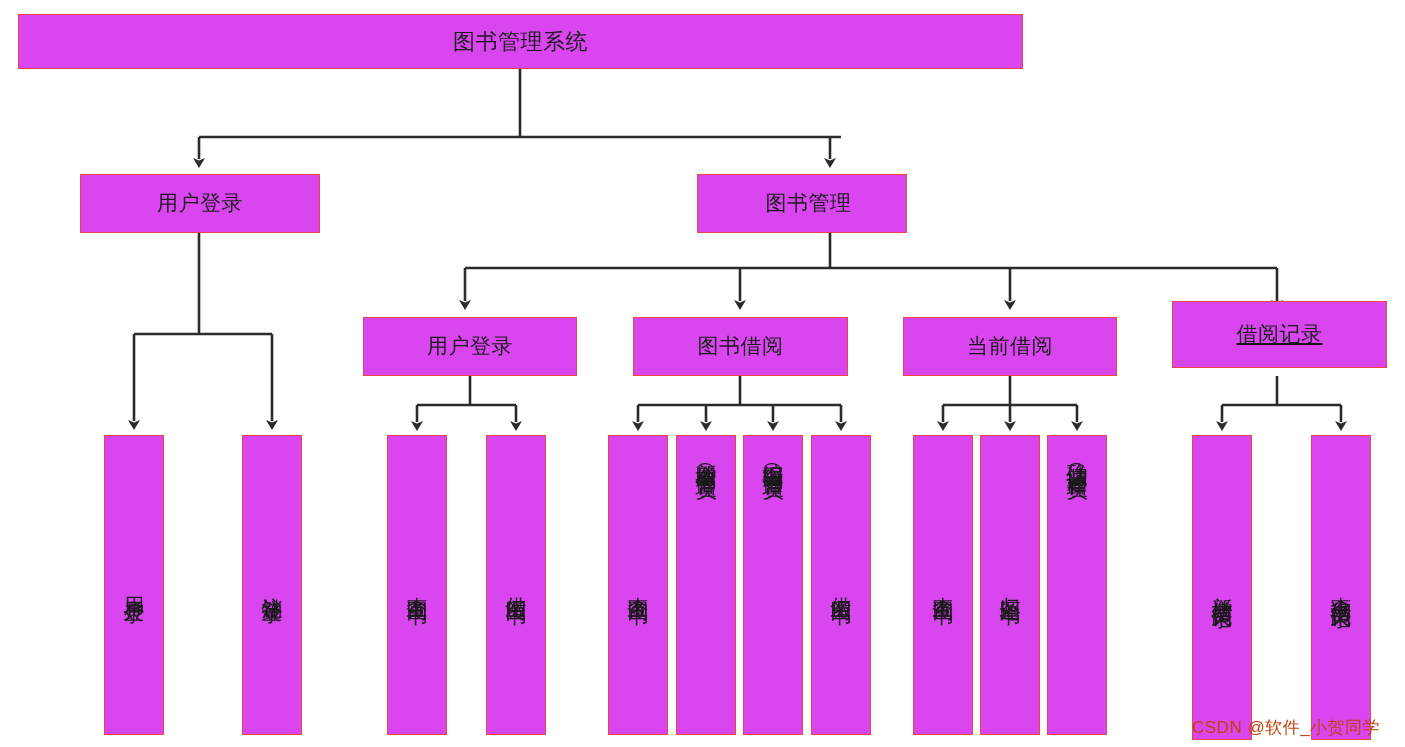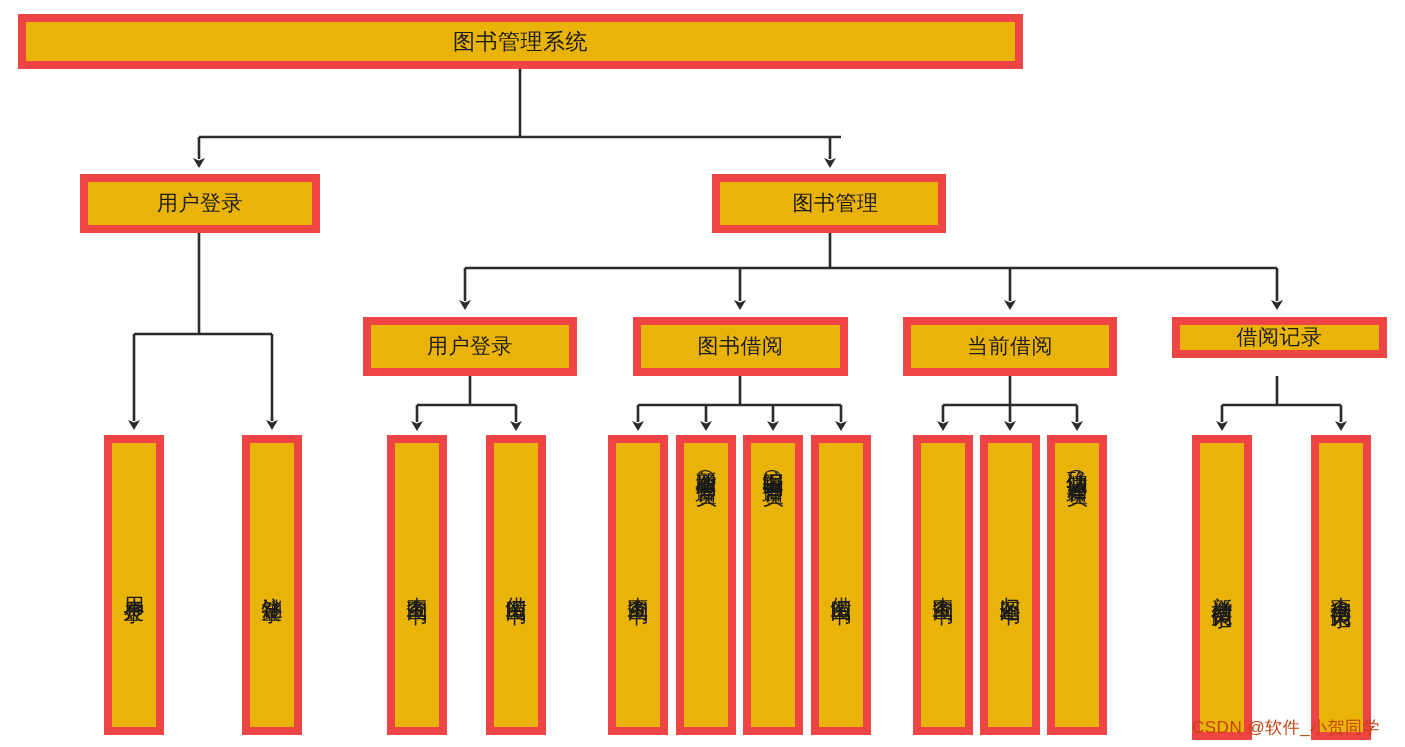--- a/index.html
+++ b/index.html
@@ -22,22 +22,22 @@
     position: absolute;
     left: 0;
     top: 0;
     width: 1405px;
     height: 747px;
     pointer-events: none;
   }
   .node {
     position: absolute;
     box-sizing: border-box;
-    border: 8px solid #ef4444;
-    background: #eab308;
+    border: 1px solid #ef4444;
+    background: #d946ef;
     display: flex;
     align-items: center;
     justify-content: center;
     color: #1a1a1a;
     overflow: hidden;
   }
   .node .lbl {
     display: block;
     text-align: center;
     line-height: 1.18;
@@ -133,34 +133,34 @@
     </g>
   </svg>
 
   <div class="node h root" style="left:18px; top:14px; width:1005px; height:55px;">
     <span class="lbl">图书管理系统</span>
   </div>
 
   <div class="node h" style="left:80px; top:174px; width:240px; height:59px;">
     <span class="lbl">用户登录</span>
   </div>
-  <div class="node h" style="left:712px; top:174px; width:234px; height:59px;padding-left:13px;">
+  <div class="node h" style="left:697px; top:174px; width:210px; height:59px;padding-left:13px;">
     <span class="lbl">图书管理</span>
   </div>
 
   <div class="node h" style="left:363px; top:317px; width:214px; height:59px;">
     <span class="lbl">用户登录</span>
   </div>
   <div class="node h" style="left:633px; top:317px; width:215px; height:59px;">
     <span class="lbl">图书借阅</span>
   </div>
   <div class="node h" style="left:903px; top:317px; width:214px; height:59px;">
     <span class="lbl">当前借阅</span>
   </div>
-  <div class="node h" style="left:1172px; top:317px; width:215px; height:41px;">
+  <div class="node h" style="left:1172px; top:301px; width:215px; height:67px;text-decoration:underline;">
     <span class="lbl">借阅记录</span>
   </div>
 
   <div class="node v centered" style="left:104px; top:435px; width:60px; height:300px;">
     <span class="lbl">用户登录</span>
   </div>
   <div class="node v centered" style="left:242px; top:435px; width:60px; height:300px;">
     <span class="lbl">注销登录</span>
   </div>
 

